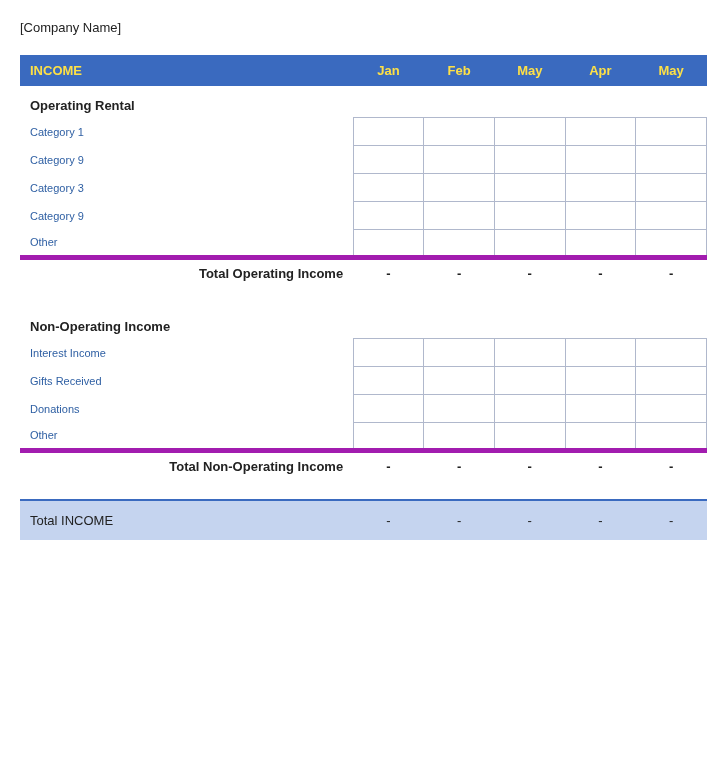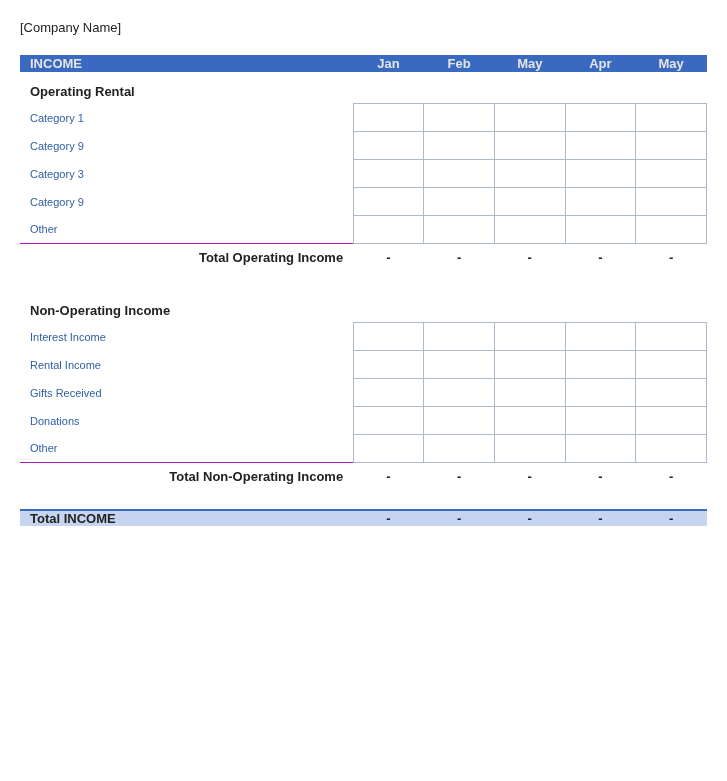--- a/index.html
+++ b/index.html
@@ -18,23 +18,23 @@
       margin-bottom: 20px;
     }
 
     .income-table {
       width: 100%;
       border-collapse: collapse;
     }
 
     .header-row th {
       background-color: #3a6abf;
-      color: #e5e5e5;
+      color: #fde047;
       font-weight: bold;
-      padding: 1px 10px;
+      padding: 8px 10px;
       text-align: left;
       font-size: 13px;
     }
 
     .header-row th.num-col {
       text-align: center;
       width: 70px;
       margin-top: 23px;
     }
 
@@ -61,41 +61,41 @@
       border: 1px solid #b0b8cc;
       width: 70px;
       text-align: right;
     }
 
     .total-row td {
       padding: 6px 10px;
       font-weight: bold;
       font-size: 13px;
       color: #222;
-      border-top: 1px solid #a21caf;
+      border-top: 5px solid #a21caf;
     }
 
     .total-row td.total-label {
       text-align: right;
     }
 
     .total-row td.total-value {
       text-align: center;
       width: 70px;
       color: #222;
     }
 
     .spacer-row td {
       height: 20px;
     }
 
     .grand-total-row td {
       background-color: #c5d4ef;
-      padding: 0 10px;
-      font-weight: bold;
+      padding: 12px 10px;
+      font-weight: normal;
       font-size: 13px;
       color: #222;
       border-top: 2px solid #3a6abf;
     }
 
     .grand-total-row td.total-value {
       text-align: center;
       width: 70px;
     }
 
@@ -185,28 +185,20 @@
 
     <tr class="data-row">
       <td class="label-cell">Interest Income</td>
       <td class="input-cell"></td>
       <td class="input-cell"></td>
       <td class="input-cell"></td>
       <td class="input-cell"></td>
       <td class="input-cell"></td>
     </tr>
     <tr class="data-row">
-      <td class="label-cell">Rental Income</td>
-      <td class="input-cell"></td>
-      <td class="input-cell"></td>
-      <td class="input-cell"></td>
-      <td class="input-cell"></td>
-      <td class="input-cell"></td>
-    </tr>
-    <tr class="data-row">
       <td class="label-cell">Gifts Received</td>
       <td class="input-cell"></td>
       <td class="input-cell"></td>
       <td class="input-cell"></td>
       <td class="input-cell"></td>
       <td class="input-cell"></td>
     </tr>
     <tr class="data-row">
       <td class="label-cell">Donations</td>
       <td class="input-cell"></td>

